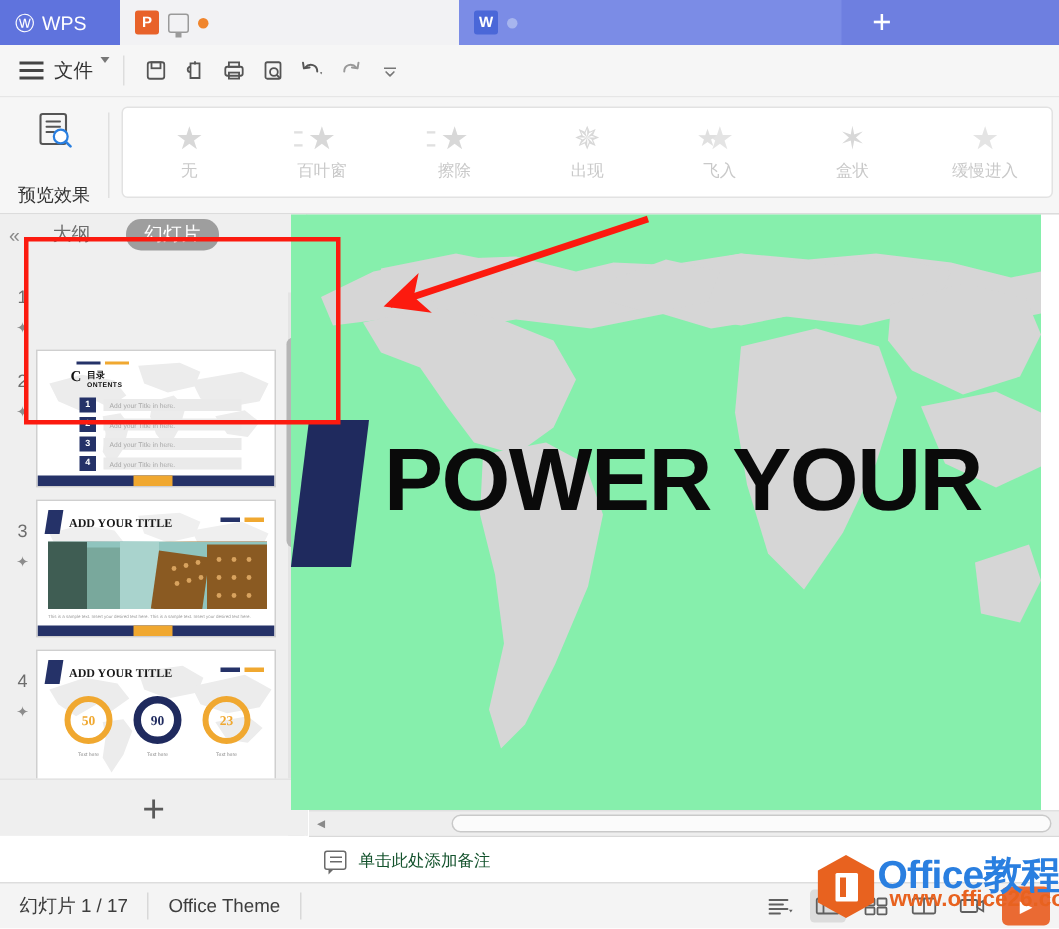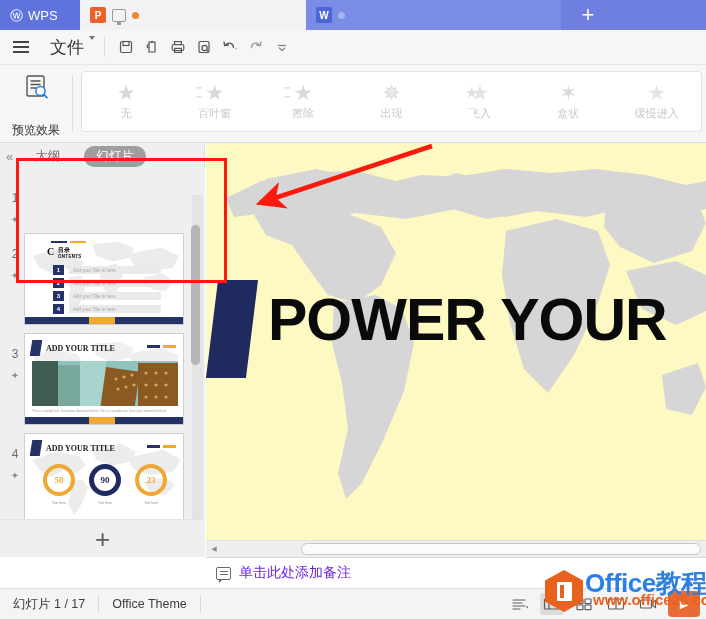--- a/index.html
+++ b/index.html
@@ -66,21 +66,21 @@
   }
   .hamburger {
     width: 16px; height: 12px; margin-left: 13px; position: relative; flex: 0 0 auto;
   }
   .hamburger i { position: absolute; left: 0; width: 100%; height: 1.6px; background: #444; }
   .hamburger i:nth-child(1){ top: 0; }
   .hamburger i:nth-child(2){ top: 5px; }
   .hamburger i:nth-child(3){ top: 10px; }
   .file-menu {
     display: flex; align-items: flex-start; gap: 5px;
-    margin-left: 21px; font-size: 17px; color: #333;
+    margin-left: 7px; font-size: 13px; color: #333;
   }
   .caret-sm {
     width: 0; height: 0; border-left: 3.5px solid transparent;
     border-right: 3.5px solid transparent; border-top: 4px solid #777;
   }
   .vdiv { width: 1px; height: 20px; background: #dddddd; margin: 0 9px; flex: 0 0 auto; }
   .qat { display: flex; align-items: center; gap: 2px; }
   .qat-btn {
     width: 24px; height: 24px; display: flex; align-items: center;
     justify-content: center; color: #555;
@@ -224,22 +224,22 @@
   .t3-cap { position: absolute; left: 7px; top: 75px; width: 146px; font-size: 3px; color: #999; line-height: 1.5; }
   .t4-ring {
     position: absolute; border-radius: 50%; display: flex;
     align-items: center; justify-content: center;
     font-size: 9px; font-weight: bold; font-family: "Liberation Serif", serif;
   }
   .t4-cap { position: absolute; font-size: 3.4px; color: #8f8f8f; text-align: center; width: 38px; line-height:1.7;}
 
   
   .stage {
-    position: absolute; left: 206px; top: 143px; width: 500px; height: 397px;
-    background: #fef9c3; overflow: hidden;
+    position: absolute; left: 194px; top: 143px; width: 500px; height: 397px;
+    background: #86efac; overflow: hidden;
   }
   .slide-bar {
     position: absolute; left: 6px; top: 137px; width: 40px; height: 98px;
     background: #1f2a5e; transform: skewX(-7deg);
   }
   .slide-title {
     position: absolute; left: 62px; top: 143px;
     font-size: 59px; font-weight: bold; color: #0a0a0a;
     letter-spacing: -1px; white-space: nowrap;
     font-family: "Liberation Sans", sans-serif;
@@ -268,21 +268,21 @@
     position: relative; flex: 0 0 auto;
   }
   .notes-icon i { position: absolute; left: 3px; width: 8px; height: 1.2px; background:#6a6a6a;}
   .notes-icon i:nth-child(1){ top: 3px; }
   .notes-icon i:nth-child(2){ top: 6px; }
   .notes-icon::after {
     content:""; position:absolute; left:2px; bottom:-4px;
     border-left:3px solid #6a6a6a; border-bottom:3px solid transparent;
     border-right:3px solid transparent;
   }
-  .notes-text { font-size: 14px; color: #6d28d9; }
+  .notes-text { font-size: 11px; color: #14532d; }
 
   
   .statusbar {
     position: absolute; left: 0; top: 588px; width: 706px; height: 31px;
     background: #f4f4f4; border-top: 1px solid #dddddd;
     display: flex; align-items: center;
   }
   .status-seg {
     font-size: 12.5px; color: #3d3d3d; padding: 0 13px; white-space: nowrap;
   }

